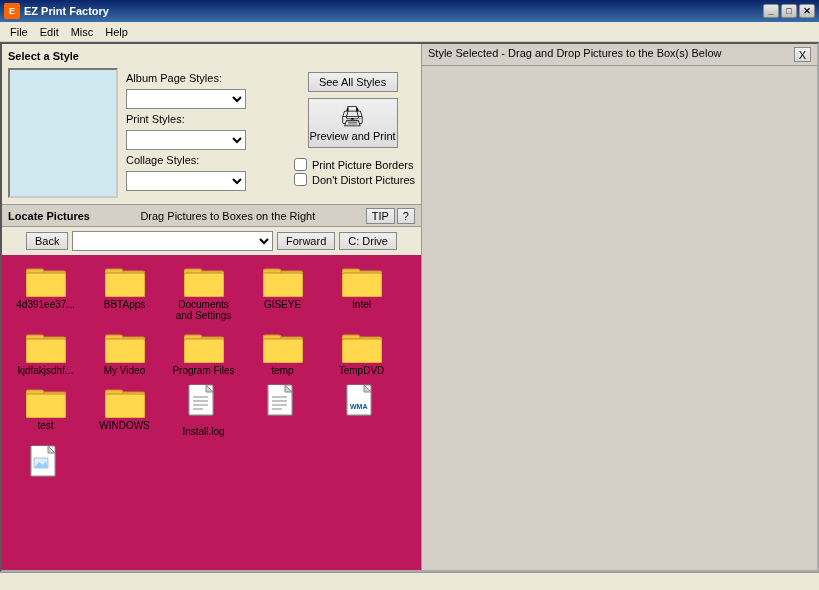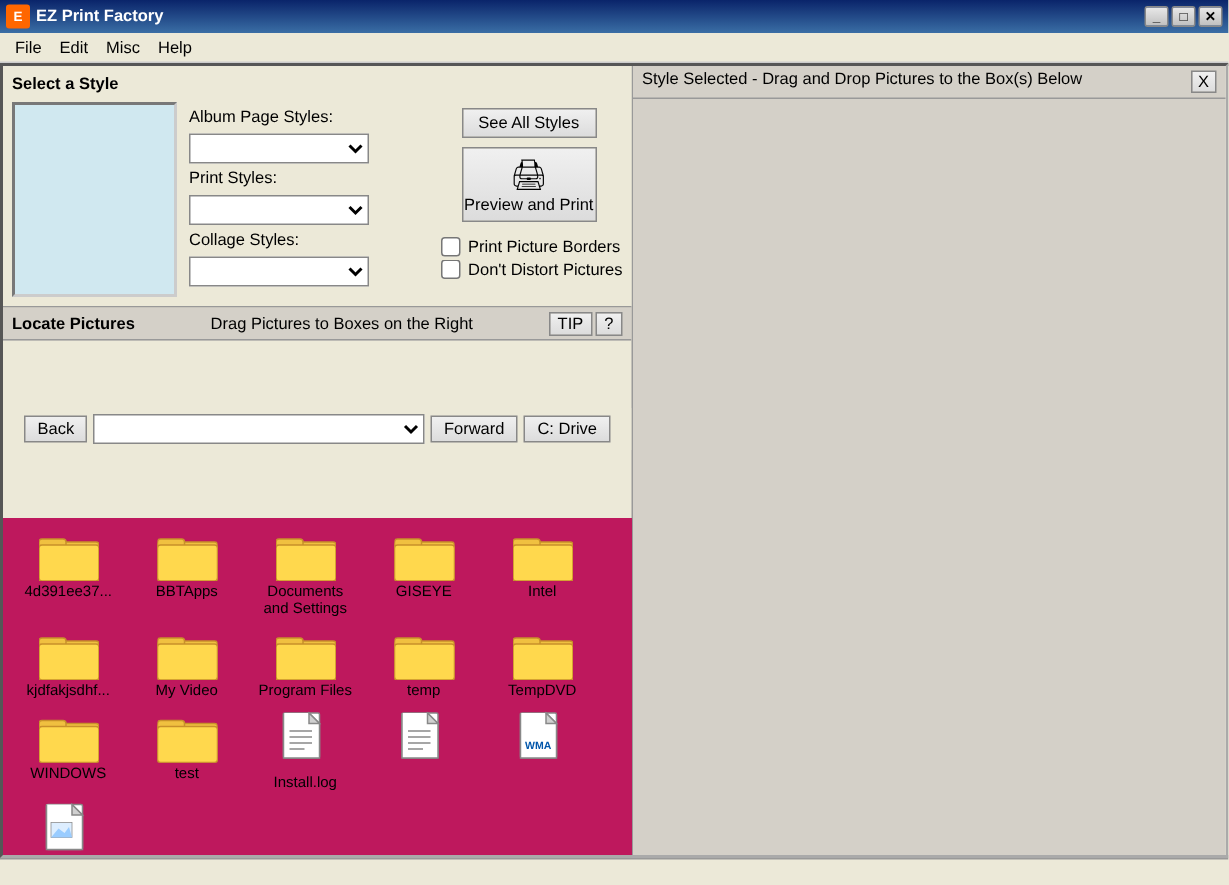--- a/index.html
+++ b/index.html
@@ -165,21 +165,20 @@
       gap: 5px;
       margin-bottom: 2px;
       font-size: 11px;
     }
     
     #picture-locator {
       flex: 1;
       display: flex;
       flex-direction: column;
       overflow: hidden;
-      gap: 45px;
     }
     #locator-header {
       background: #d4d0c8;
       border-bottom: 1px solid #999;
       padding: 3px 6px;
       display: flex;
       align-items: center;
       justify-content: space-between;
       height: 22px;
     }
@@ -196,21 +195,21 @@
     }
     .tip-btn, .help-btn {
       padding: 1px 5px;
       font-size: 11px;
       background: linear-gradient(to bottom, #f0f0f0, #dcdcdc);
       border: 1px solid #888;
       cursor: pointer;
     }
     #nav-bar {
       background: #ece9d8;
-      padding: 4px 14px;
+      padding: 4px 24px;
       display: flex;
       align-items: center;
       gap: 4px;
       height: 28px;
     }
     .nav-btn {
       padding: 2px 8px;
       font-size: 11px;
       background: linear-gradient(to bottom, #f0f0f0, #dcdcdc);
       border: 1px solid #888;
@@ -463,29 +462,29 @@
     <rect x="0" y="10" width="40" height="24" rx="2" fill="#ffd84d" stroke="#c8902a" stroke-width="1"></rect>
   </svg></div>
               <span class="file-label">TempDVD</span>
             </div>
             <div class="file-item">
               <div class="folder-icon"><svg viewBox="0 0 40 34" xmlns="http://www.w3.org/2000/svg">
     <rect x="0" y="8" width="40" height="26" rx="2" fill="#f0c040" stroke="#c8902a" stroke-width="1"></rect>
     <rect x="0" y="6" width="18" height="6" rx="2" fill="#f0c040" stroke="#c8902a" stroke-width="1"></rect>
     <rect x="0" y="10" width="40" height="24" rx="2" fill="#ffd84d" stroke="#c8902a" stroke-width="1"></rect>
   </svg></div>
+              <span class="file-label">test</span>
+            </div>
+            <div class="file-item">
+              <div class="folder-icon"><svg viewBox="0 0 40 34" xmlns="http://www.w3.org/2000/svg">
+    <rect x="0" y="8" width="40" height="26" rx="2" fill="#f0c040" stroke="#c8902a" stroke-width="1"></rect>
+    <rect x="0" y="6" width="18" height="6" rx="2" fill="#f0c040" stroke="#c8902a" stroke-width="1"></rect>
+    <rect x="0" y="10" width="40" height="24" rx="2" fill="#ffd84d" stroke="#c8902a" stroke-width="1"></rect>
+  </svg></div>
               <span class="file-label">WINDOWS</span>
-            </div>
-            <div class="file-item">
-              <div class="folder-icon"><svg viewBox="0 0 40 34" xmlns="http://www.w3.org/2000/svg">
-    <rect x="0" y="8" width="40" height="26" rx="2" fill="#f0c040" stroke="#c8902a" stroke-width="1"></rect>
-    <rect x="0" y="6" width="18" height="6" rx="2" fill="#f0c040" stroke="#c8902a" stroke-width="1"></rect>
-    <rect x="0" y="10" width="40" height="24" rx="2" fill="#ffd84d" stroke="#c8902a" stroke-width="1"></rect>
-  </svg></div>
-              <span class="file-label">test</span>
             </div>
             <div class="file-item">
               <div class="file-icon"><svg viewBox="0 0 32 40" xmlns="http://www.w3.org/2000/svg">
     <rect x="1" y="1" width="24" height="30" rx="1" fill="white" stroke="#888" stroke-width="1"></rect>
     <polyline points="18,1 25,8 25,31 1,31 1,1" fill="white" stroke="#888" stroke-width="1"></polyline>
     <polygon points="18,1 18,8 25,8" fill="#d0d0d0" stroke="#888" stroke-width="1"></polygon>
     <line x1="5" y1="13" x2="20" y2="13" stroke="#888" stroke-width="1"></line>
     <line x1="5" y1="17" x2="20" y2="17" stroke="#888" stroke-width="1"></line>
     <line x1="5" y1="21" x2="20" y2="21" stroke="#888" stroke-width="1"></line>
     <line x1="5" y1="25" x2="15" y2="25" stroke="#888" stroke-width="1"></line>

